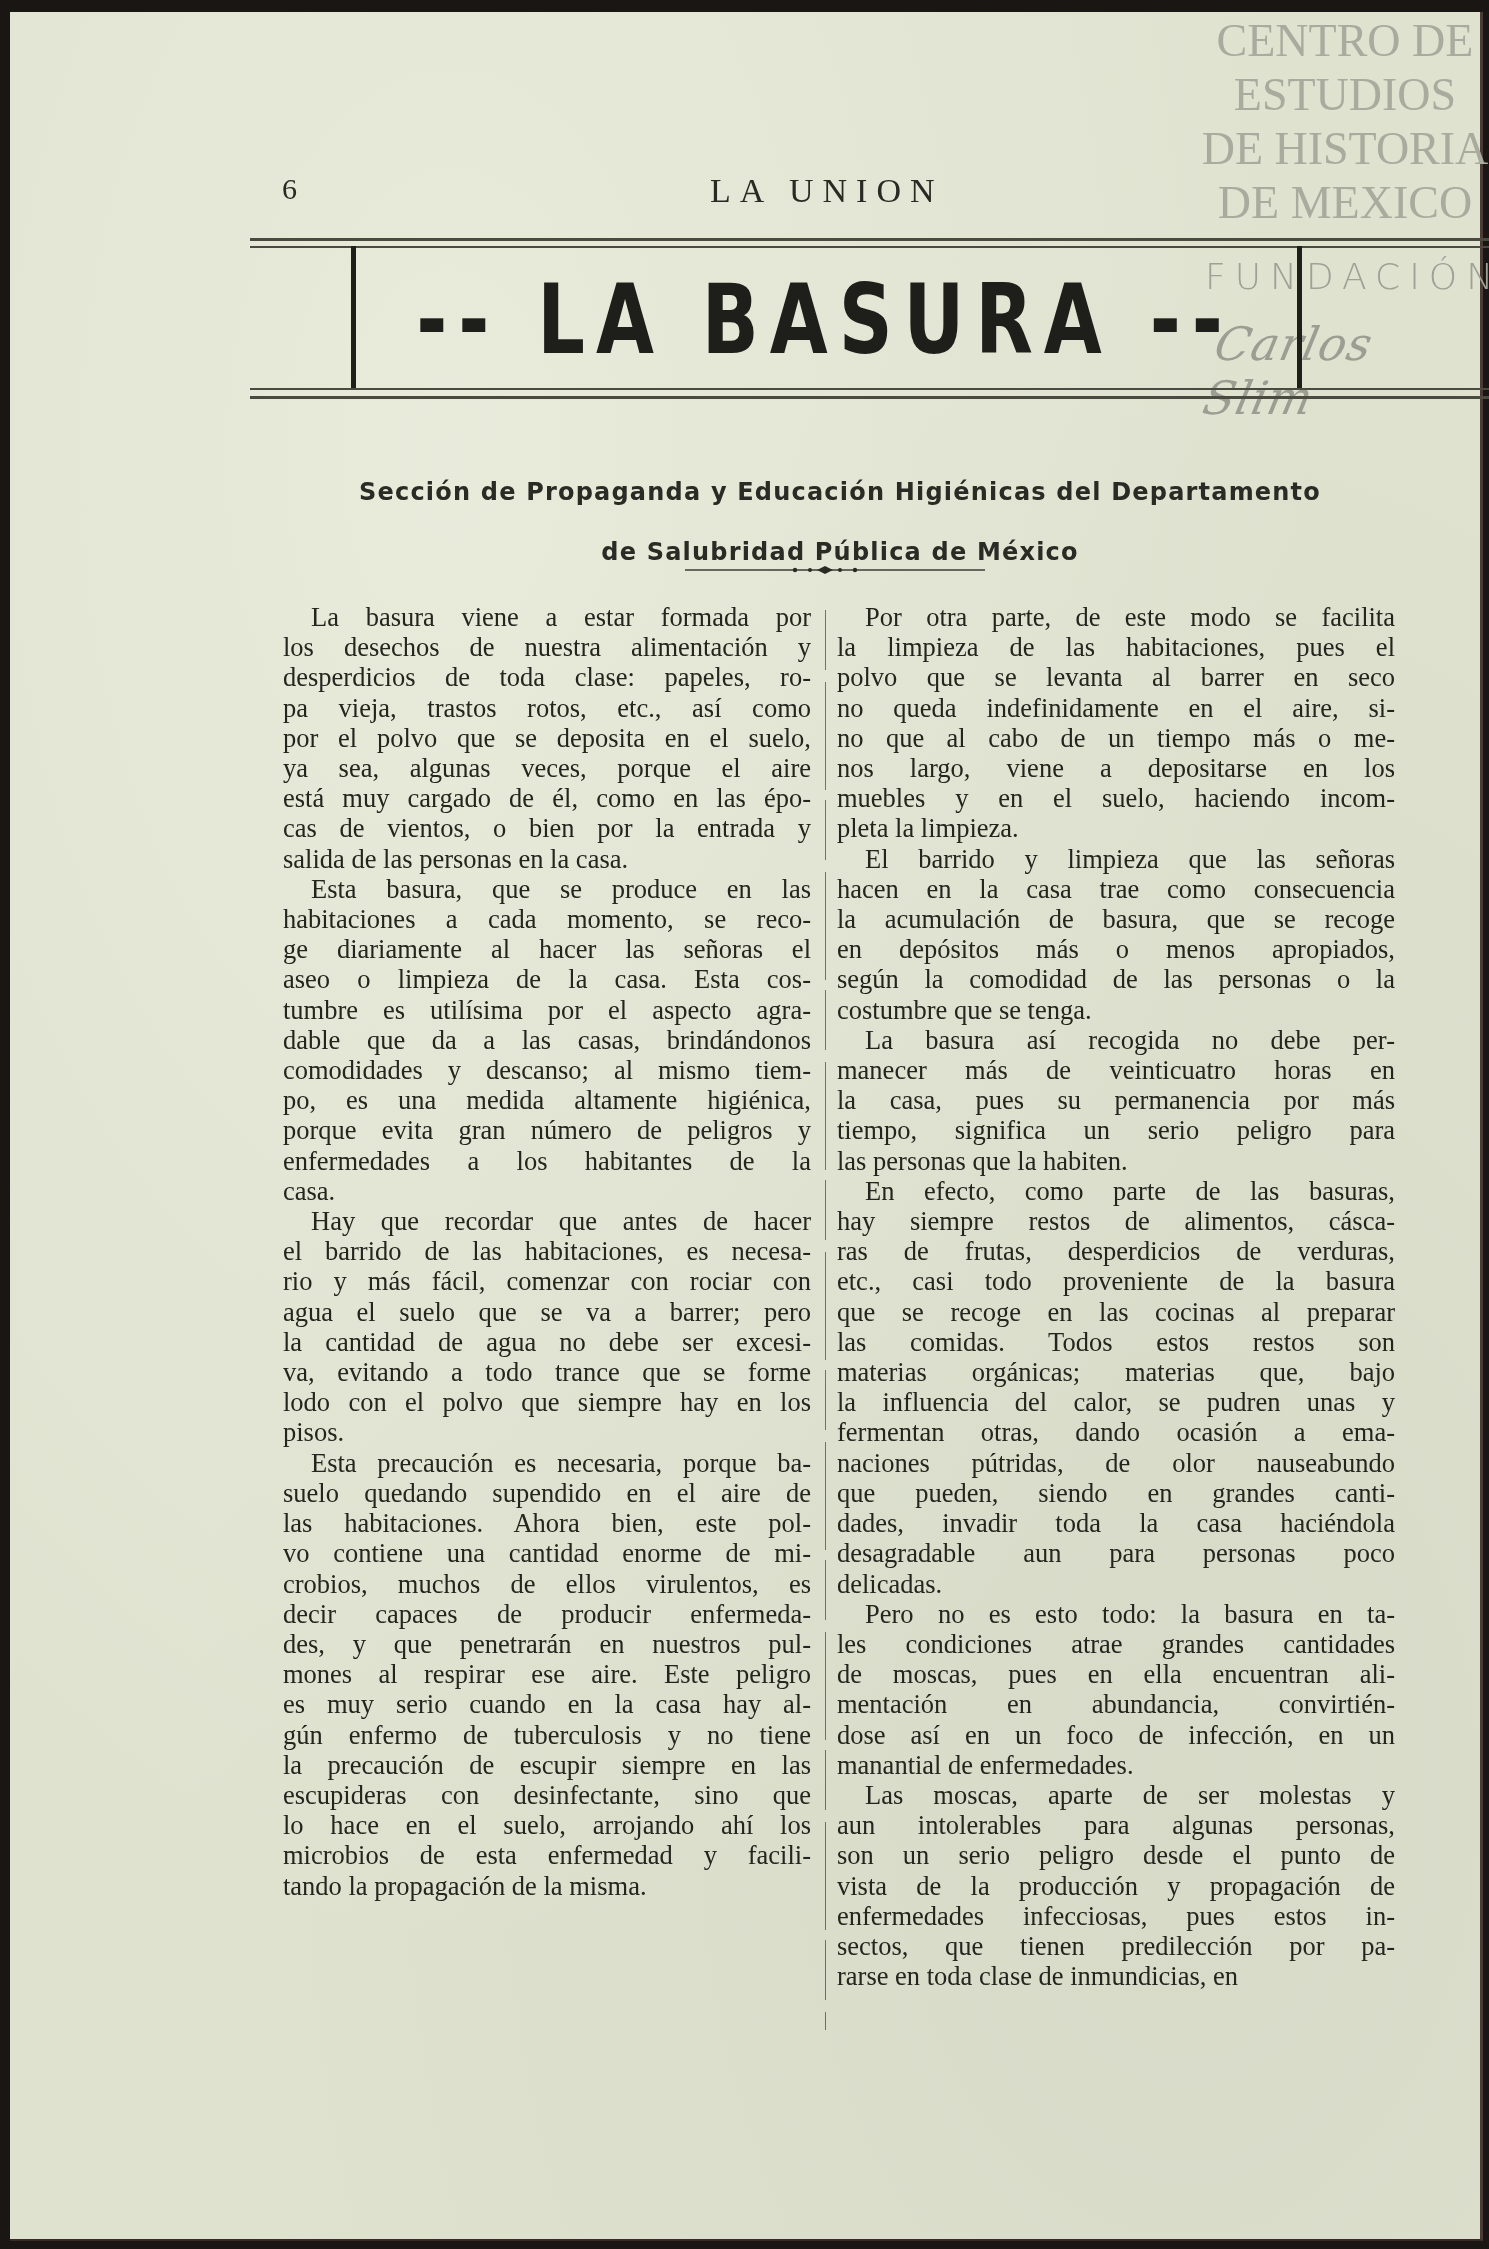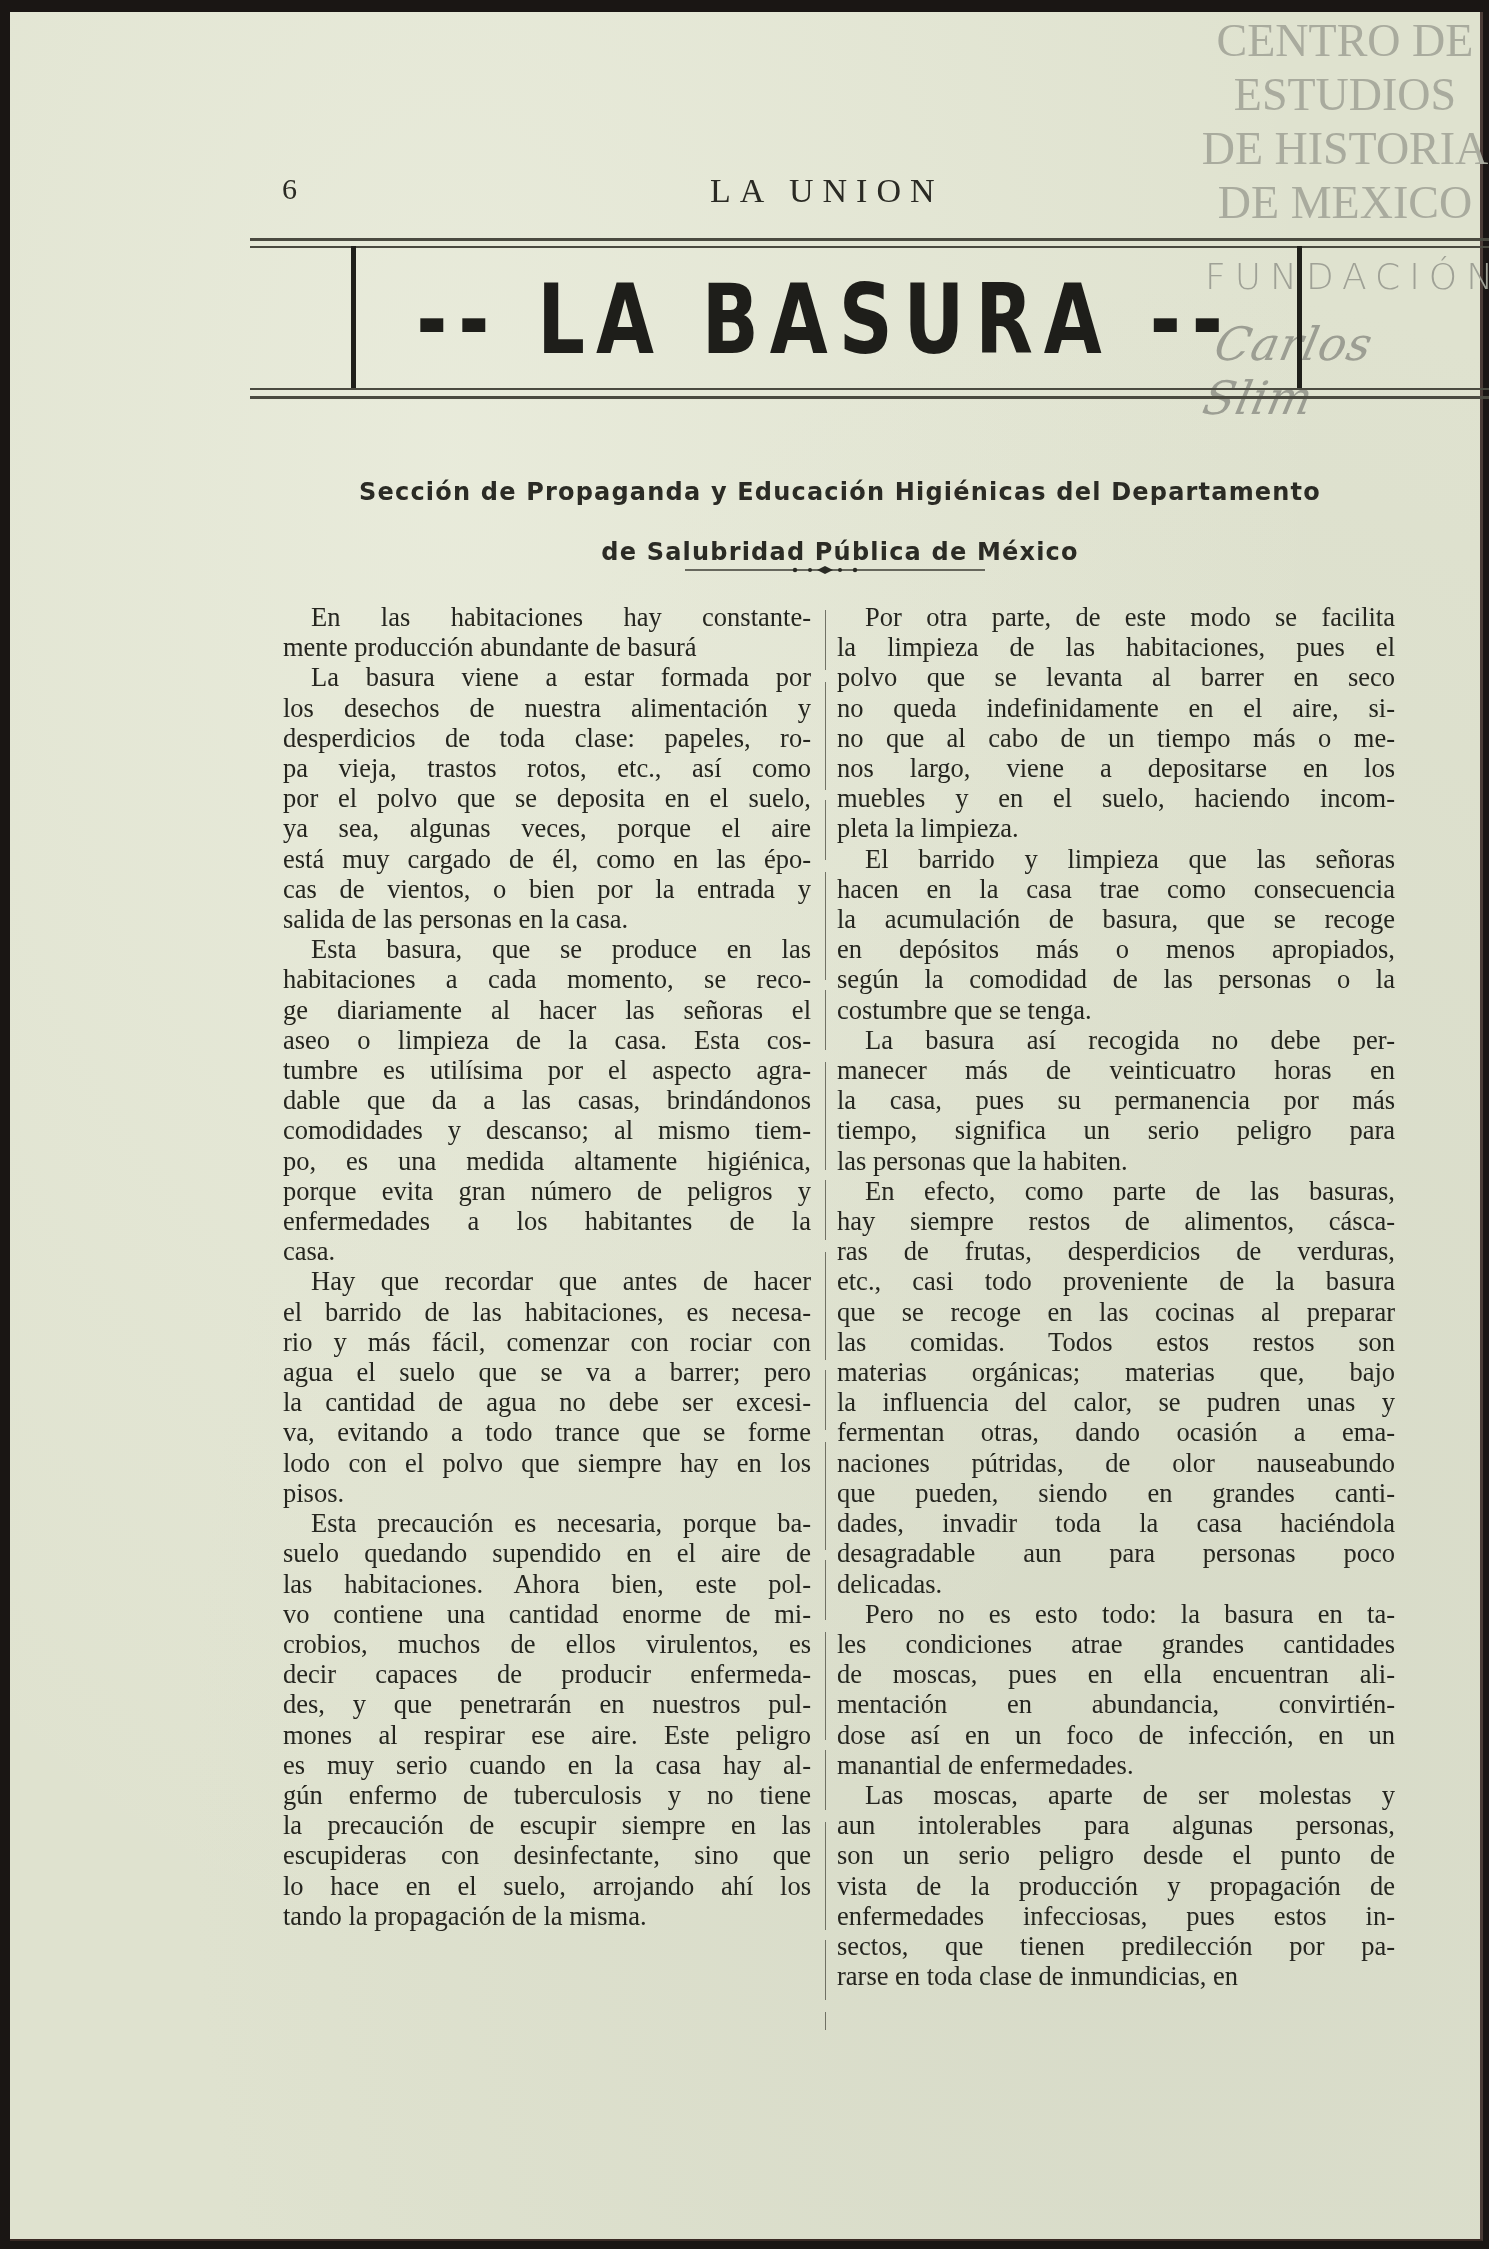--- a/index.html
+++ b/index.html
@@ -142,24 +142,20 @@
     <circle cx="125" cy="6" r="2" fill="#2a2a24"></circle>
     <polygon points="132,6 140,2 148,6 140,10" fill="#2a2a24"></polygon>
     <circle cx="155" cy="6" r="2" fill="#2a2a24"></circle>
     <circle cx="170" cy="6" r="2.2" fill="#2a2a24"></circle>
   </svg>
 
   <div class="col-divider"></div>
 
   <div class="column left" id="col-left">
       <p>
-        <span class="line first">En las habitaciones hay constante-</span>
-        <span class="line last">mente producción abundante de basurá</span>
-      </p>
-      <p>
         <span class="line first">La basura viene a estar formada por</span>
         <span class="line">los desechos de nuestra alimentación y</span>
         <span class="line">desperdicios de toda clase: papeles, ro-</span>
         <span class="line">pa vieja, trastos rotos, etc., así como</span>
         <span class="line">por el polvo que se deposita en el suelo,</span>
         <span class="line">ya sea, algunas veces, porque el aire</span>
         <span class="line">está muy cargado de él, como en las épo-</span>
         <span class="line">cas de vientos, o bien por la entrada y</span>
         <span class="line last">salida de las personas en la casa.</span>
       </p>
@@ -193,20 +189,21 @@
         <span class="line">vo contiene una cantidad enorme de mi-</span>
         <span class="line">crobios, muchos de ellos virulentos, es</span>
         <span class="line">decir capaces de producir enfermeda-</span>
         <span class="line">des, y que penetrarán en nuestros pul-</span>
         <span class="line">mones al respirar ese aire. Este peligro</span>
         <span class="line">es muy serio cuando en la casa hay al-</span>
         <span class="line">gún enfermo de tuberculosis y no tiene</span>
         <span class="line">la precaución de escupir siempre en las</span>
         <span class="line">escupideras con desinfectante, sino que</span>
         <span class="line">lo hace en el suelo, arrojando ahí los</span>
+        <span class="line">microbios de esta enfermedad y facili-</span>
         <span class="line last">tando la propagación de la misma.</span>
       </p>
     </div>
   <div class="column right" id="col-right">
       <p>
         <span class="line first">Por otra parte, de este modo se facilita</span>
         <span class="line">la limpieza de las habitaciones, pues el</span>
         <span class="line">polvo que se levanta al barrer en seco</span>
         <span class="line">no queda indefinidamente en el aire, si-</span>
         <span class="line">no que al cabo de un tiempo más o me-</span>

